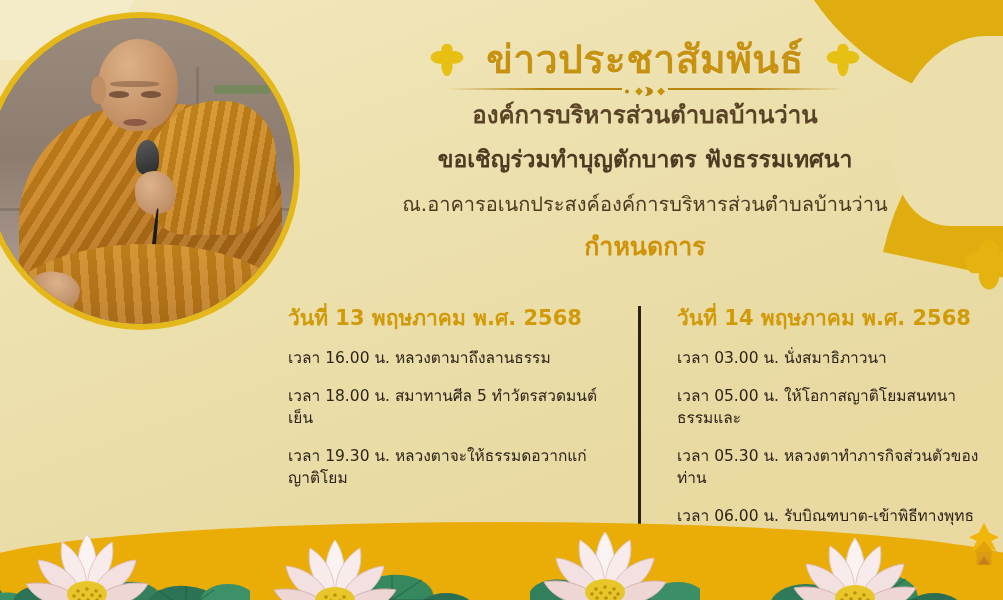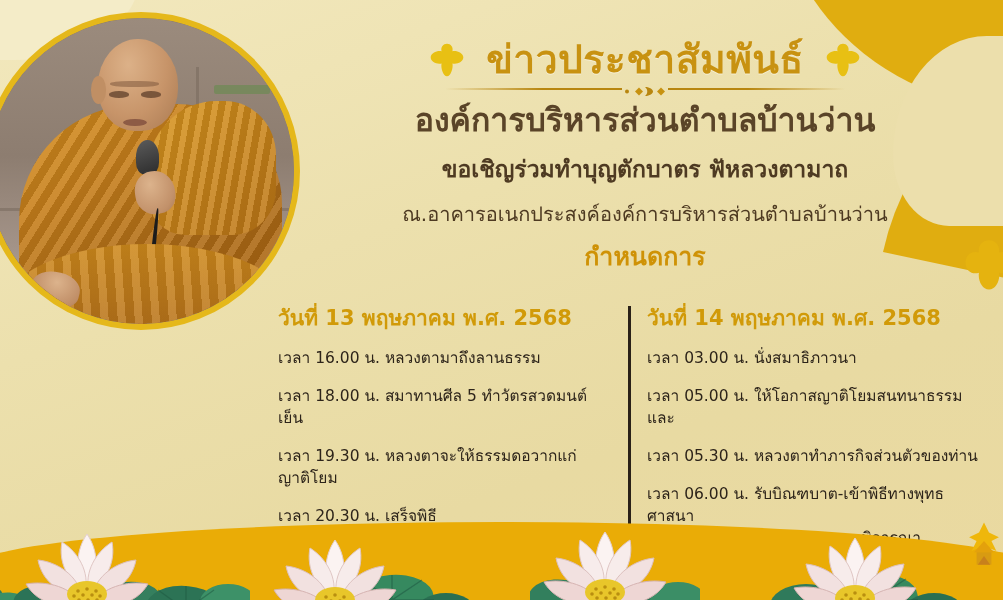--- a/index.html
+++ b/index.html
@@ -278,21 +278,21 @@
   .divider-orn .bar.right {
     background: linear-gradient(270deg, rgba(180,128,20,0) 0%, #b8860f 55%, #b8860f 100%);
   }
   .divider-orn .gem {
     width: 46px;
     height: 13px;
     flex: 0 0 46px;
   }
 
   .org-line {
-    font-size: 32px;
+    font-size: 24px;
     font-weight: bold;
     color: #5a4428;
     line-height: 1.3;
   }
   .invite-line {
     font-size: 23px;
     font-weight: bold;
     color: #4e3a22;
     margin-top: 14px;
     line-height: 1.3;
@@ -315,36 +315,36 @@
   .schedule-word {
     font-size: 25px;
     font-weight: bold;
     color: #cf9206;
     margin-top: 9px;
   }
 
   
   .schedule {
     position: absolute;
-    left: 278px;
+    left: 288px;
     top: 306px;
     width: 700px;
     display: flex;
     gap: 0;
   }
   .col {
     box-sizing: border-box;
   }
   .col-left {
     width: 350px;
     padding-right: 20px;
   }
   .col-right {
     width: 350px;
-    padding-left: 16px;
+    padding-left: 36px;
     border-left: 3px solid #2a2118;
   }
   .day-title {
     font-size: 21px;
     font-weight: bold;
     color: #d19a08;
     margin-bottom: 8px;
     line-height: 1.2;
     white-space: nowrap;
   }
@@ -475,39 +475,36 @@
           <circle cx="10" cy="13" r="4" fill="#b8860f"></circle>
           <path d="M26 13 L34 5 L42 13 L34 21 Z" fill="#c79210"></path>
           <path d="M46 4 C56 4 62 9 62 13 C62 17 56 22 46 22 C52 18 52 8 46 4 Z" fill="#b8860f"></path>
           <path d="M70 13 L78 5 L86 13 L78 21 Z" fill="#c79210"></path>
         </svg>
       </span>
       <span class="bar right"></span>
     </div>
 
     <div class="org-line">องค์การบริหารส่วนตำบลบ้านว่าน</div>
-    <div class="invite-line">ขอเชิญร่วมทำบุญตักบาตร ฟัหลวงตามาถ</div>
+    <div class="invite-line">ขอเชิญร่วมทำบุญตักบาตร ฟังธรรมเทศนา</div>
     <div class="venue-line">ณ.อาคารอเนกประสงค์องค์การบริหารส่วนตำบลบ้านว่าน</div>
     <div class="schedule-word">กำหนดการ</div>
   </div>
 
   <div class="schedule">
     <div class="col col-left">
       <div class="day-title">วันที่ 13 พฤษภาคม พ.ศ. 2568</div>
       <div class="item">
         <span>เวลา 16.00 น. หลวงตามาถึงลานธรรม</span>
       </div>
       <div class="item">
         <span>เวลา 18.00 น. สมาทานศีล 5 ทำวัตรสวดมนต์เย็น</span>
       </div>
       <div class="item">
         <span>เวลา 19.30 น. หลวงตาจะให้ธรรมดอวากแก่ญาติโยม</span>
-      </div>
-      <div class="item">
-        <span>เวลา 20.30 น. เสร็จพิธี</span>
       </div>
     </div>
 
     <div class="col col-right">
       <div class="day-title">วันที่ 14 พฤษภาคม พ.ศ. 2568</div>
       <div class="item">
         <span>เวลา 03.00 น. นั่งสมาธิภาวนา</span>
       </div>
       <div class="item">
         <span>เวลา 05.00 น. ให้โอกาสญาติโยมสนทนาธรรมและ</span>

